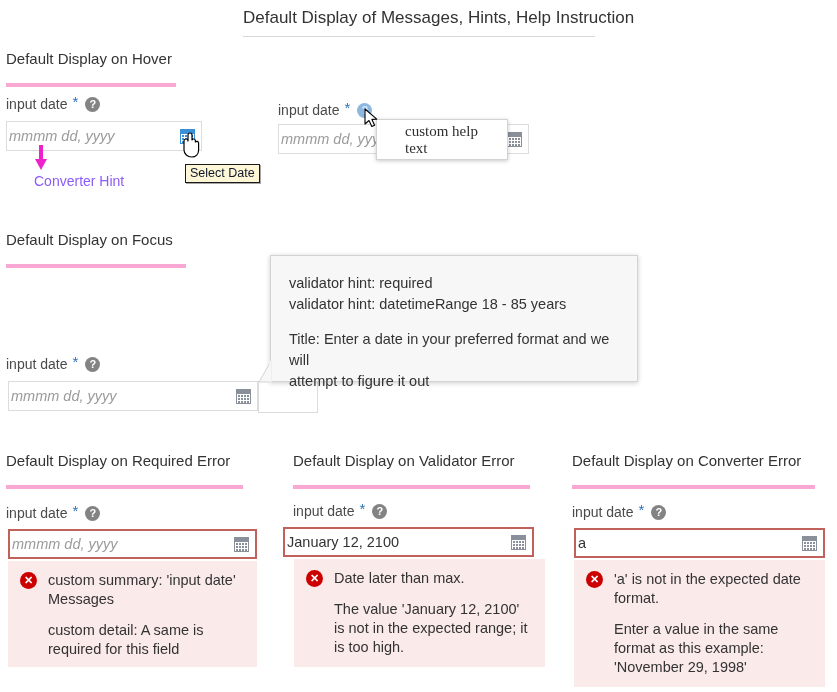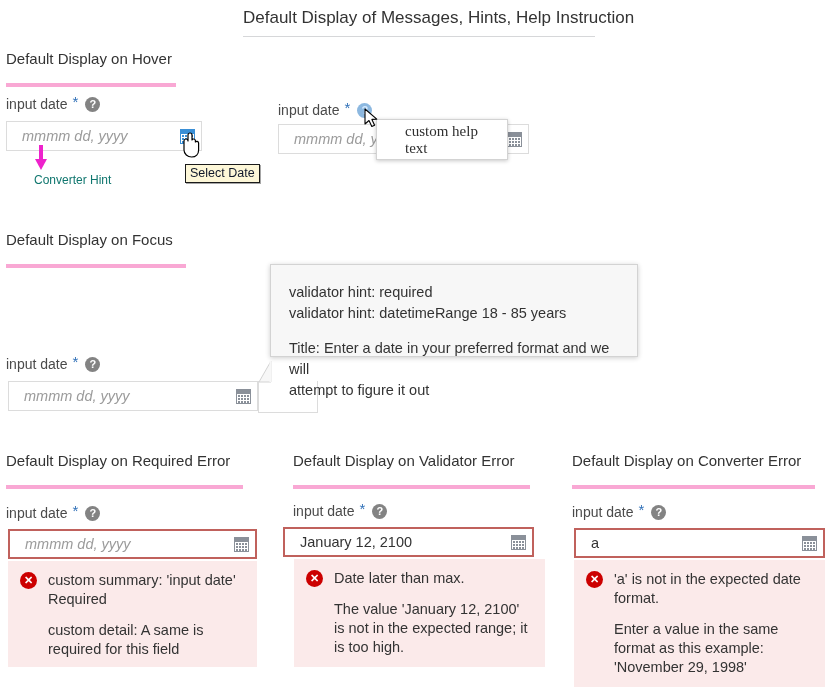--- a/index.html
+++ b/index.html
@@ -70,21 +70,21 @@
   }
   .help-icon.hovered { background: #8cb8e0; color: #d8eafc; }
 
   
   .input-wrap {
     border: 1px solid #dcdcdc;
     background: #ffffff;
     height: 30px;
     display: flex;
     align-items: center;
-    padding: 0 6px 0 15px;
+    padding: 0 6px 0 2px;
   }
   .input-wrap.error { border: 2px solid #c0615c; }
   .input-text {
     flex: 1;
     font-size: 14.5px;
     color: #333333;
     font-family: "Liberation Sans", sans-serif;
     white-space: nowrap;
     overflow: hidden;
   }
@@ -117,22 +117,22 @@
   }
   .cal-icon.blue .cal-top { background: #3a8fd6; }
   .cal-icon.blue .cal-body { background: #3a8fd6; }
 
   
   .annot-arrow {
     width: 14px; height: 28px;
   }
   .annot-arrow svg { display: block; }
   .annot-label {
-    color: #0f766e;
-    font-size: 12px;
+    color: #8b5cf6;
+    font-size: 14px;
     white-space: nowrap;
     font-family: "Liberation Sans", sans-serif;
   }
 
   
   .native-tooltip {
     background: #fdf7d8;
     border: 1px solid #1a1a1a;
     color: #0f172a;
     font-size: 12.5px;
@@ -276,21 +276,21 @@
 <div class="abs input-wrap" style="left:8px; top:381px; width:250px;">
   <span class="input-text placeholder">mmmm dd, yyyy</span>
   <span class="cal-icon">
     <span class="cal-top"></span>
       <span class="cal-body"></span>
   </span>
 </div>
 
 <div class="abs focus-ring" style="left:258px; top:381px; width:60px; height:32px;"></div>
 
-<div class="abs hint-popup" style="left:270px; top:264px; width:368px; height:93px;">
+<div class="abs hint-popup" style="left:270px; top:255px; width:368px; height:127px;">
   <div>validator hint: required</div>
   <div>validator hint: datetimeRange 18 - 85 years</div>
   <div class="blank"></div>
   <div>Title: Enter a date in your preferred format and we will</div>
   <div>attempt to figure it out</div>
 </div>
 <div class="abs" style="left:258px; top:360px;">
   <svg width="14" height="24" viewBox="0 0 14 24">
     <path d="M13 1 L1 22 L13 22 Z" fill="#f7f7f7" stroke="#d3d3d3" stroke-width="1"></path>
     <line x1="12.5" y1="1" x2="12.5" y2="22" stroke="#f7f7f7" stroke-width="2"></line>
@@ -307,21 +307,21 @@
 <div class="abs input-wrap error" style="left:8px; top:529px; width:249px;">
   <span class="input-text placeholder">mmmm dd, yyyy</span>
   <span class="cal-icon">
     <span class="cal-top"></span>
       <span class="cal-body"></span>
   </span>
 </div>
 <div class="abs error-box" style="left:8px; top:561px; width:249px; height:106px;">
   <div class="error-row">
     <span class="error-icon">✕</span>
-    <span class="error-summary">custom summary: 'input date' Required</span>
+    <span class="error-summary">custom summary: 'input date' Messages</span>
   </div>
   <div class="error-detail">custom detail: A same is required for this field</div>
 </div>
 
 <div class="abs section-heading" style="left:293px; top:452px; width:237px;">Default Display on Validator Error</div>
 
 <div class="abs field-label" style="left:293px; top:502px;">
   <span>input date</span>
   <span class="req-star">*</span>
   <span class="help-icon">?</span>

